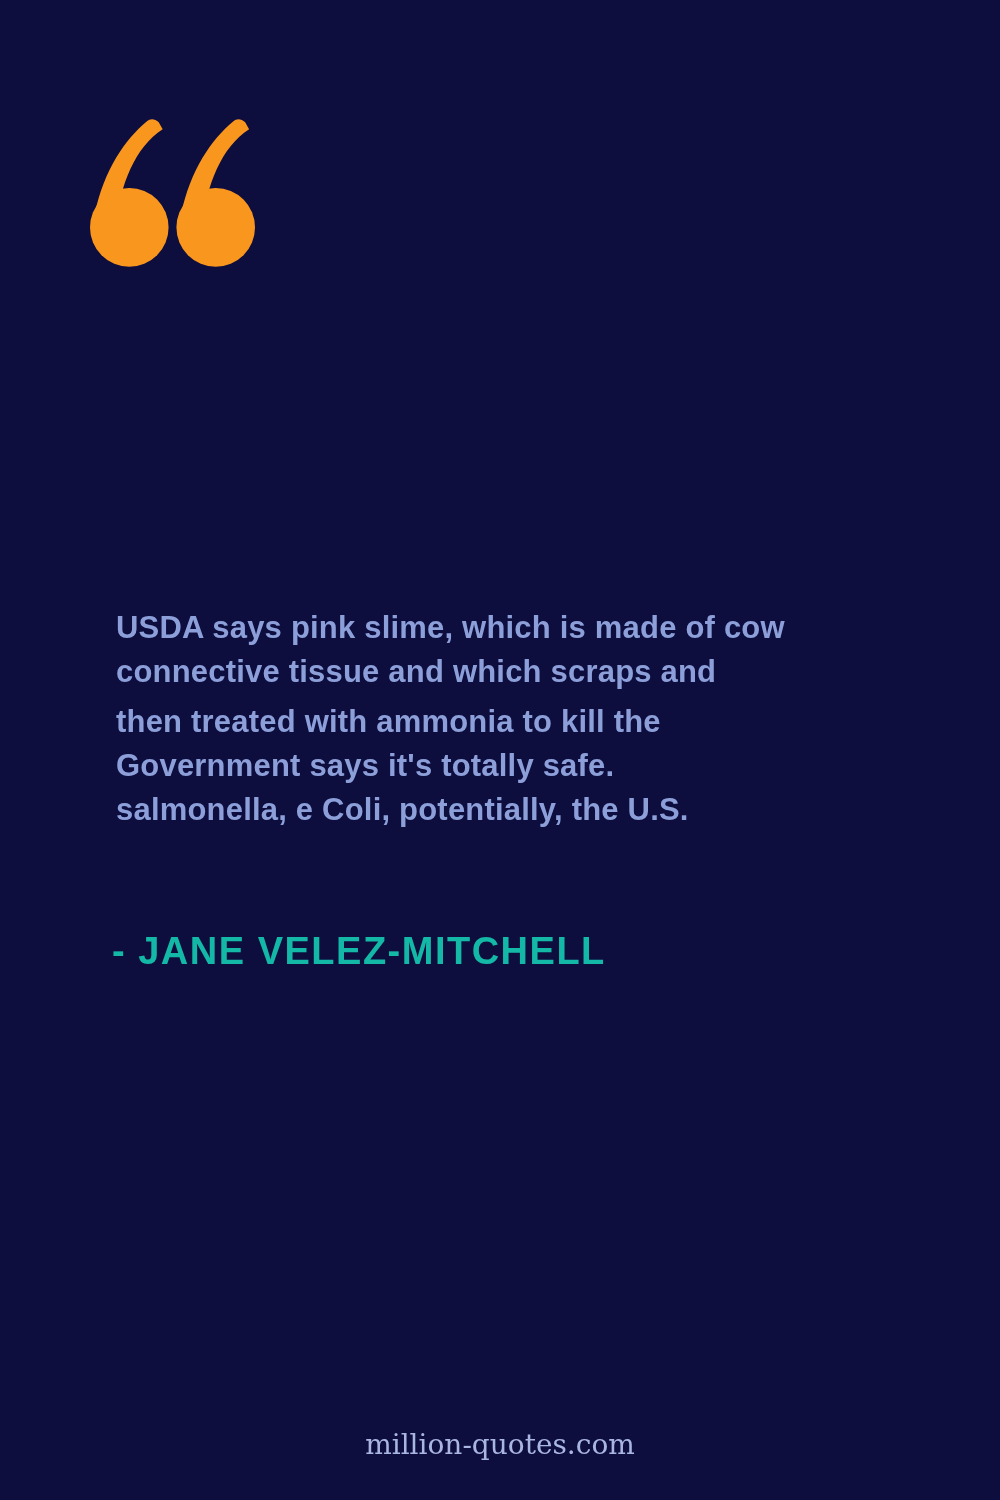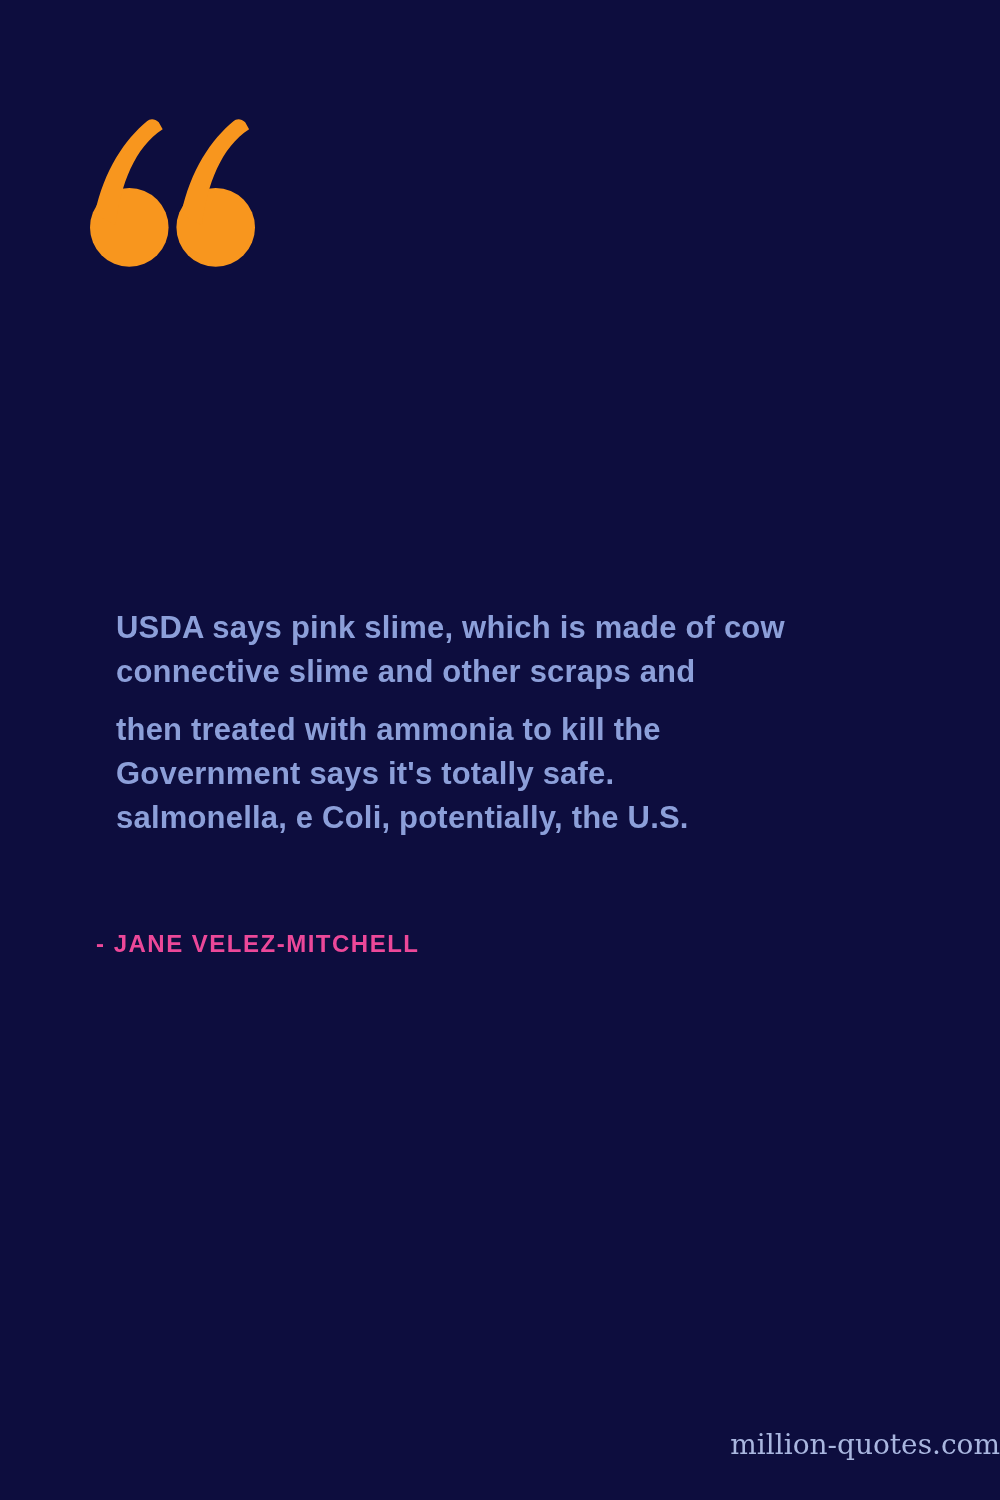--- a/index.html
+++ b/index.html
@@ -38,37 +38,37 @@
     color: #8c9fd9;
     font-size: 31px;
     font-weight: 700;
     line-height: 44px;
     letter-spacing: 0.2px;
   }
   .quote-line {
     display: block;
   }
   .quote-line.para-gap {
-    margin-top: 14px;
+    margin-top: 6px;
   }
   .attribution {
     position: absolute;
-    left: 96px;
+    left: 112px;
     top: 930px;
-    color: #ec4899;
-    font-size: 24px;
+    color: #14b8a6;
+    font-size: 38px;
     font-weight: 700;
     letter-spacing: 1.5px;
   }
   .footer {
     position: absolute;
     left: 0;
     top: 1428px;
     width: 100%;
-    text-align: right;
+    text-align: center;
     color: #a9b6df;
     font-family: "DejaVu Serif", "Liberation Serif", serif;
     font-size: 28px;
     font-weight: 400;
   }
 </style>
 </head>
 <body>
 
 <div class="canvas">
@@ -81,21 +81,21 @@
         <path d="M 58 2 C 36 20, 14 52, 5 96 L 26 108 C 31 66, 46 28, 74 10 L 70 3 C 66 -1, 61 -1, 58 2 Z"></path>
 
         <circle cx="128" cy="110" r="40"></circle>
         <path d="M 146 2 C 124 20, 102 52, 93 96 L 114 108 C 119 66, 134 28, 162 10 L 158 3 C 154 -1, 149 -1, 146 2 Z"></path>
       </g>
     </svg>
   </div>
 
   <div class="quote-text">
     <span class="quote-line">USDA says pink slime, which is made of cow</span>
-    <span class="quote-line">connective slime and other scraps and</span>
+    <span class="quote-line">connective tissue and which scraps and</span>
     <span class="quote-line para-gap">then treated with ammonia to kill the</span>
     <span class="quote-line">Government says it's totally safe.</span>
     <span class="quote-line">salmonella, e Coli, potentially, the U.S.</span>
   </div>
 
   <div class="attribution">- JANE VELEZ-MITCHELL</div>
 
   <div class="footer">million-quotes.com</div>
 
 </div>

